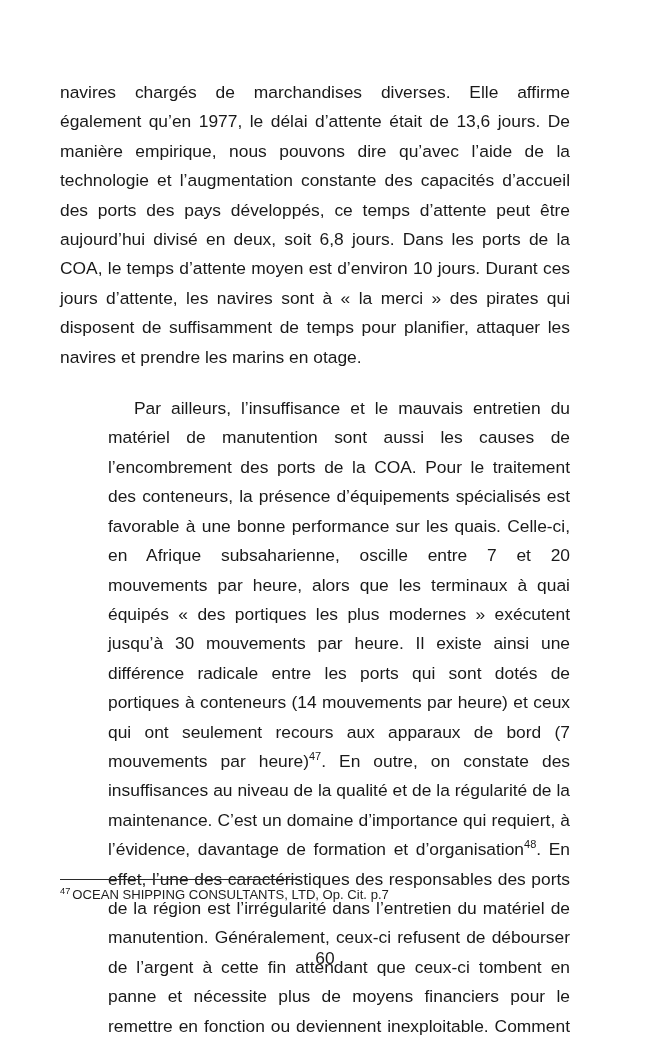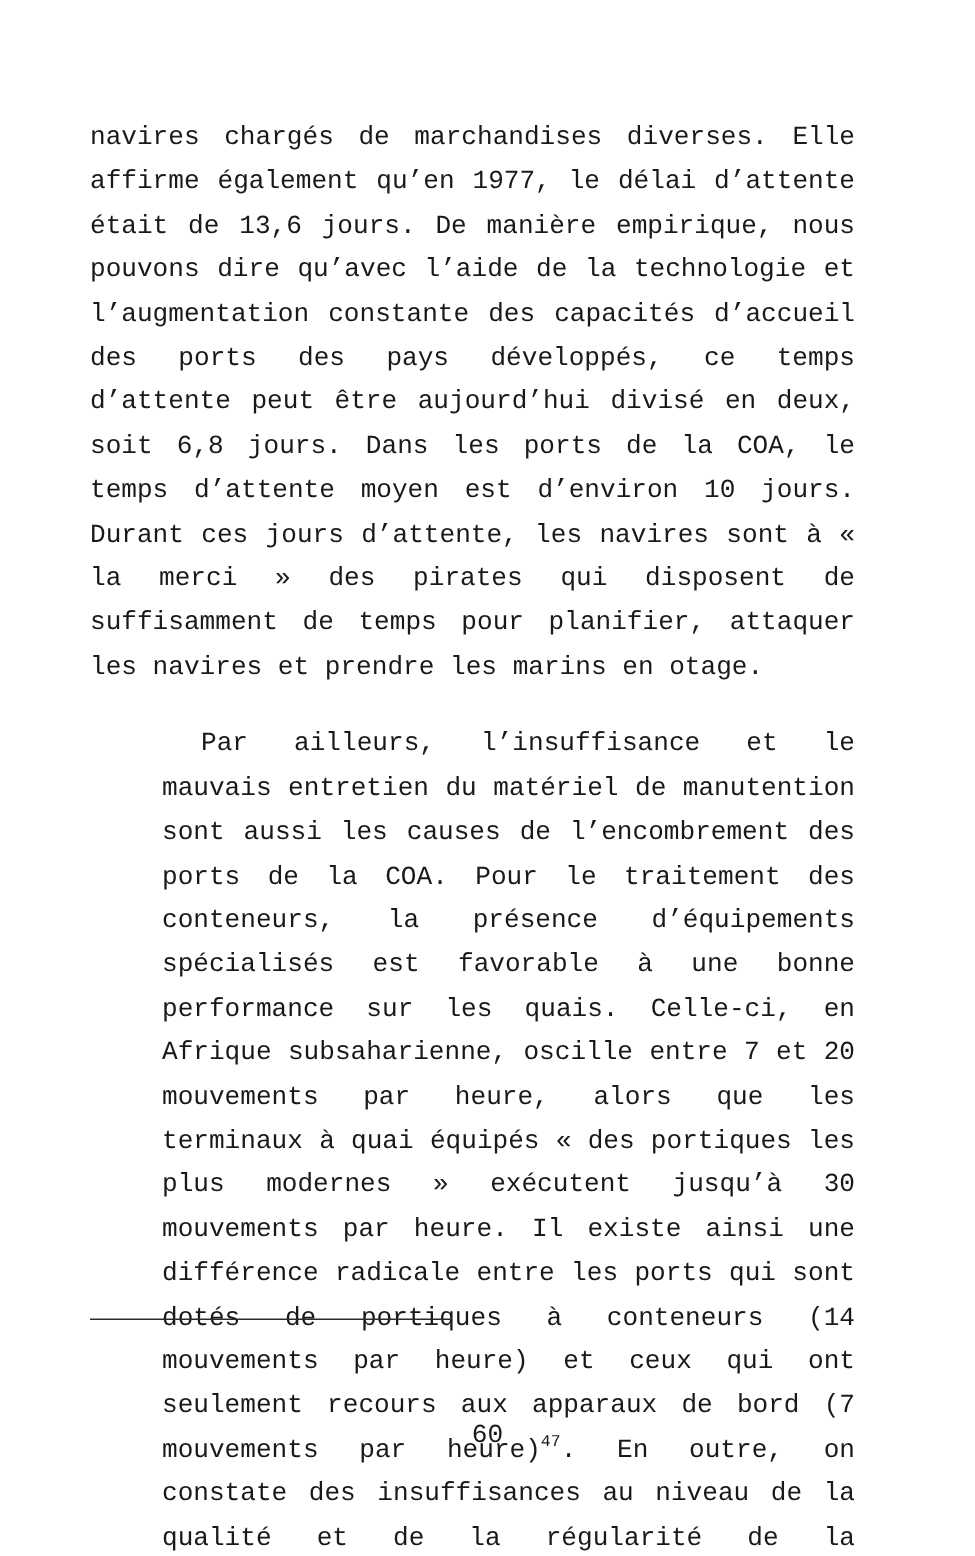--- a/index.html
+++ b/index.html
@@ -6,21 +6,21 @@
     margin: 0;
     padding: 0;
     background: #ffffff;
   }
   .page {
     position: relative;
     width: 650px;
     height: 1037px;
     margin: 0 auto;
     background: #ffffff;
-    font-family: Liberation Mono, monospace;
+    font-family: Liberation Sans, sans-serif;
     color: #1a1a1a;
     overflow: hidden;
   }
   .body-block {
     position: absolute;
     left: 60px;
     top: 78px;
     width: 510px;
   }
   .para {
@@ -83,17 +83,20 @@
 
 <div class="page">
 
   <div class="body-block">
     <p class="para">navires chargés de marchandises diverses. Elle affirme également qu’en 1977, le délai d’attente était de 13,6 jours. De manière empirique, nous pouvons dire qu’avec l’aide de la technologie et l’augmentation constante des capacités d’accueil des ports des pays développés, ce temps d’attente peut être aujourd’hui divisé en deux, soit 6,8 jours. Dans les ports de la COA, le temps d’attente moyen est d’environ 10 jours. Durant ces jours d’attente, les navires sont à « la merci » des pirates qui disposent de suffisamment de temps pour planifier, attaquer les navires et prendre les marins en otage.</p>
     <p class="para indented" id="para2">Par ailleurs, l’insuffisance et le mauvais entretien du matériel de manutention sont aussi les causes de l’encombrement des ports de la COA. Pour le traitement des conteneurs, la présence d’équipements spécialisés est favorable à une bonne performance sur les quais. Celle-ci, en Afrique subsaharienne, oscille entre 7 et 20 mouvements par heure, alors que les terminaux à quai équipés « des portiques les plus modernes » exécutent jusqu’à 30 mouvements par heure. Il existe ainsi une différence radicale entre les ports qui sont dotés de portiques à conteneurs (14 mouvements par heure) et ceux qui ont seulement recours aux apparaux de bord (7 mouvements par heure)<sup class="fnref">47</sup>. En outre, on constate des insuffisances au niveau de la qualité et de la régularité de la maintenance. C’est un domaine d’importance qui requiert, à l’évidence, davantage de formation et d’organisation<sup class="fnref">48</sup>. En effet, l’une des caractéristiques des responsables des ports de la région est l’irrégularité dans l’entretien du matériel de manutention. Généralement, ceux-ci refusent de débourser de l’argent à cette fin attendant que ceux-ci tombent en panne et nécessite plus de moyens financiers pour le remettre en fonction ou deviennent inexploitable. Comment comprendre</p>
   </div>
 
   <div class="footnotes">
     <div class="fn-rule"></div>
+    <div class="fn-line">
+      <sup>47</sup><span>OCEAN SHIPPING CONSULTANTS, LTD, Op. Cit. p.7</span>
+    </div>
   </div>
 
   <div class="page-number">60</div>
 
 </div>
 
 </body></html>

